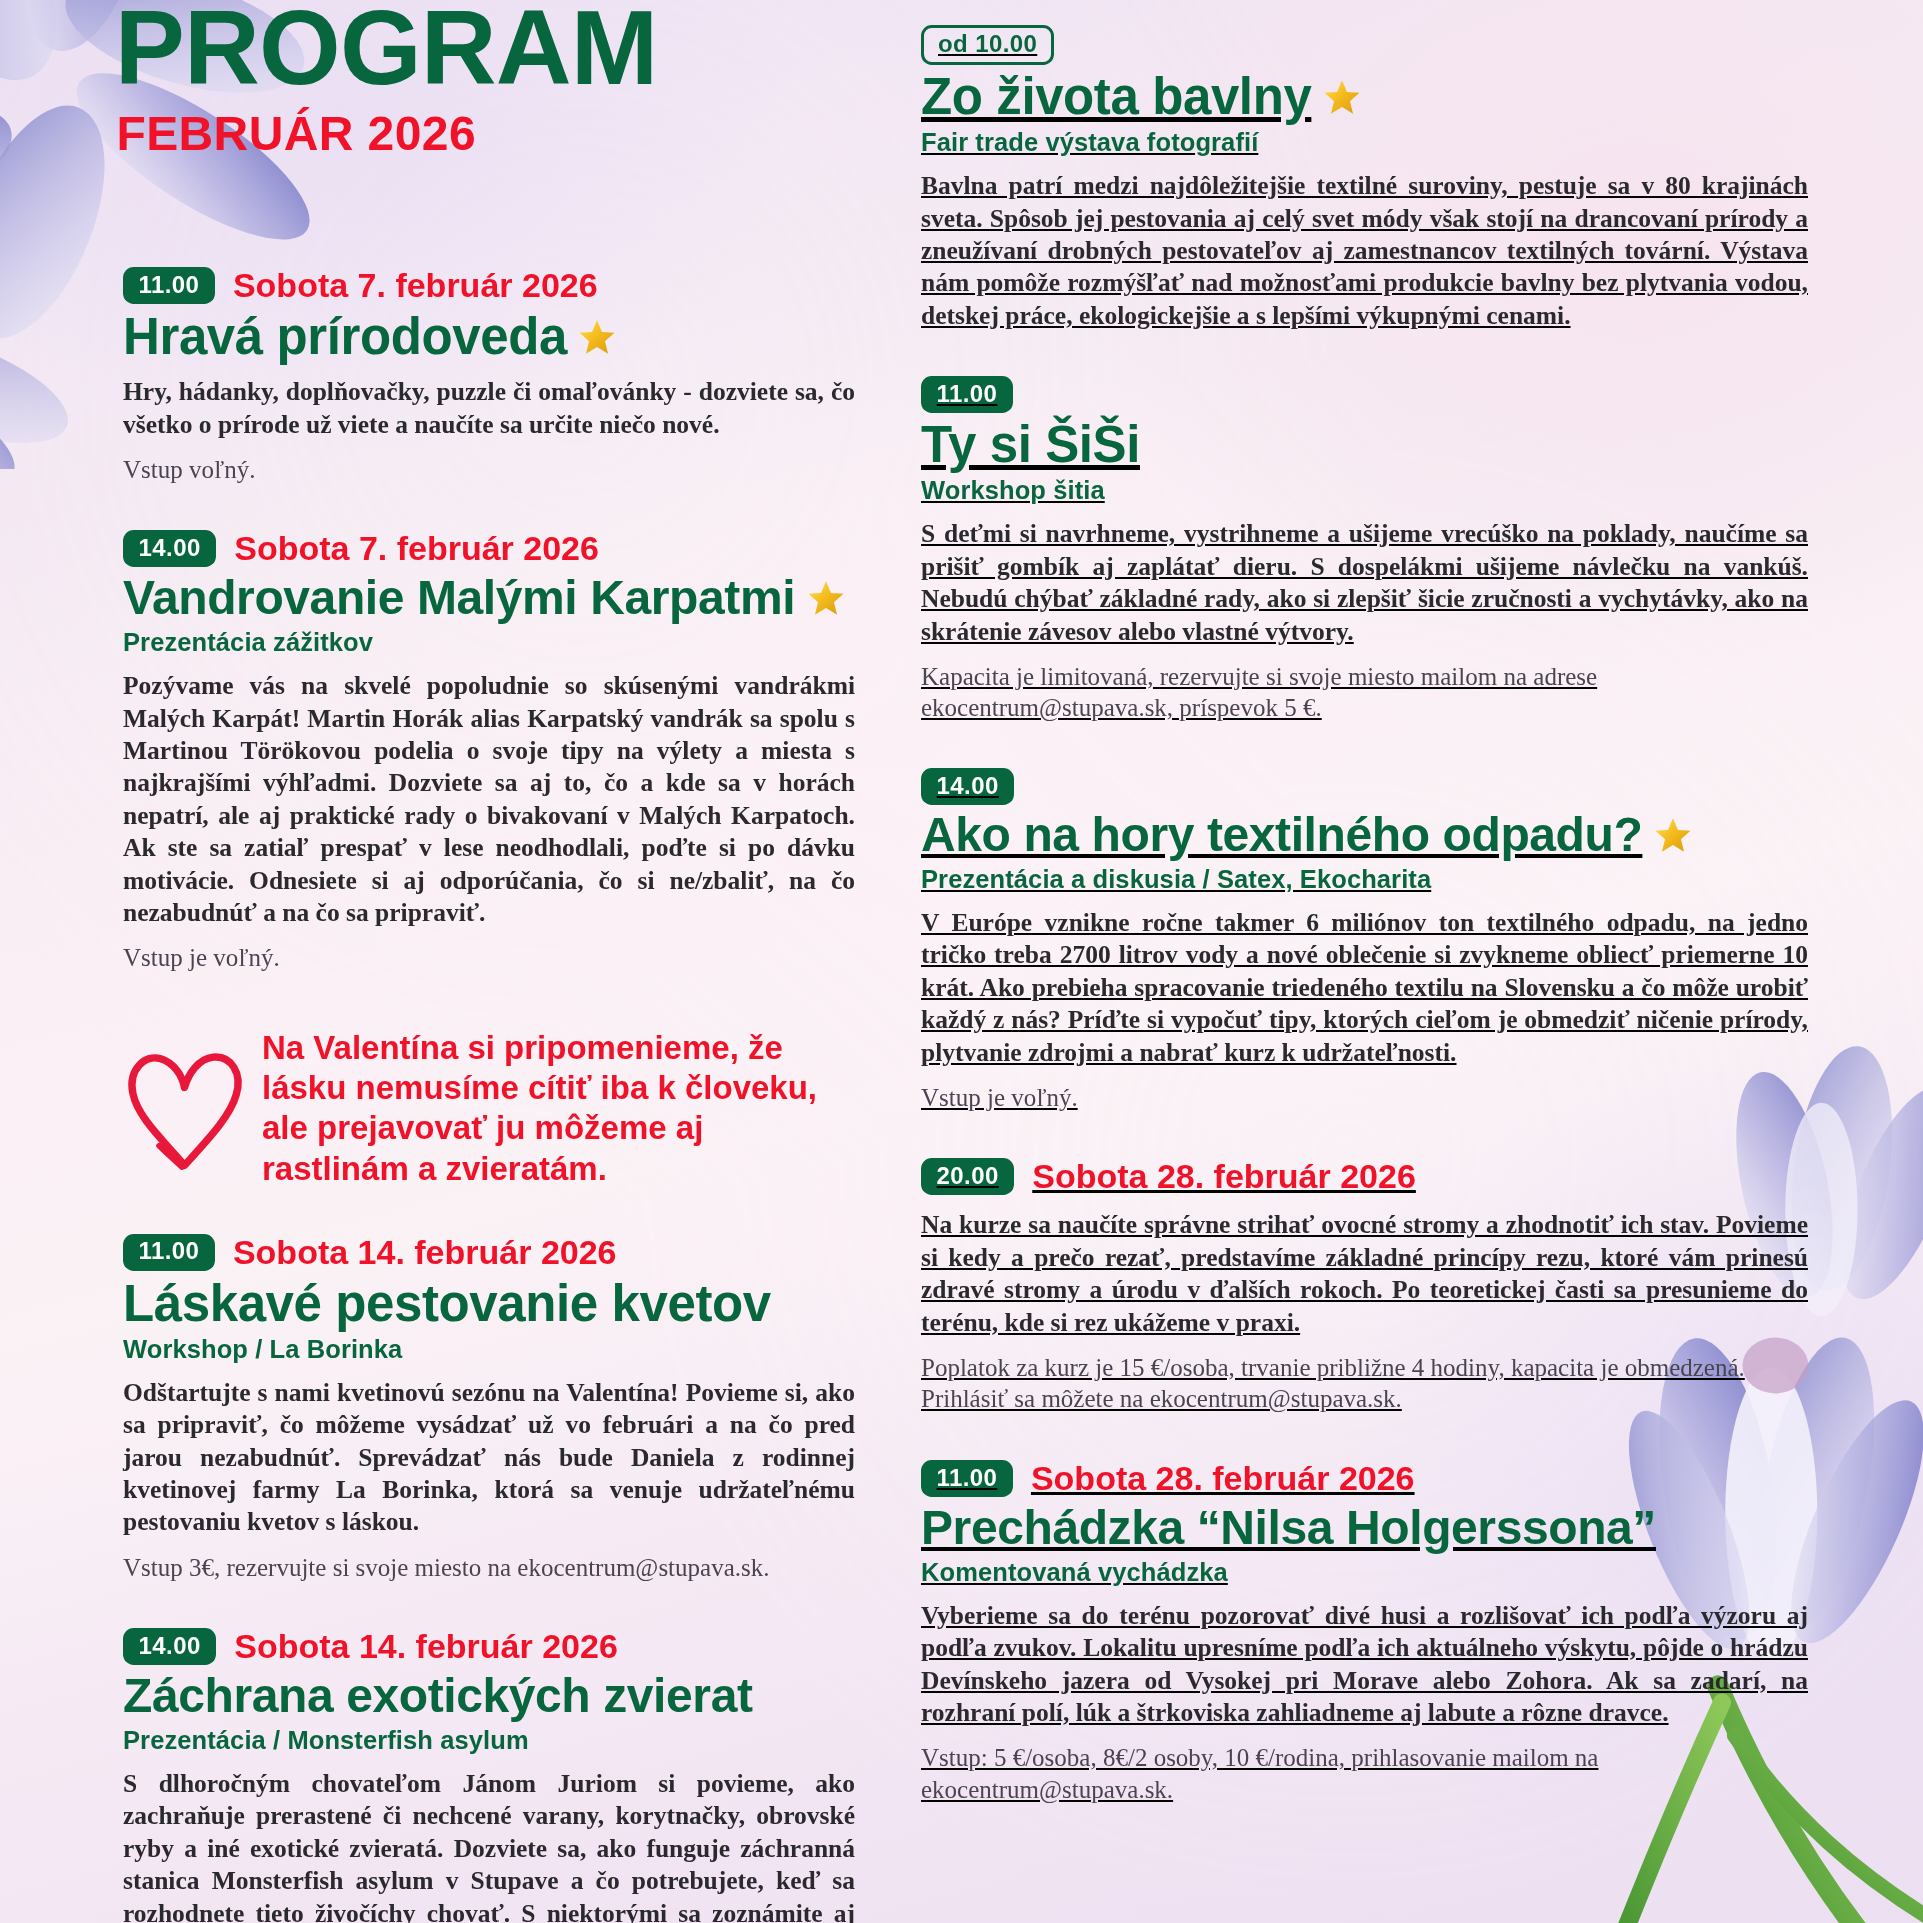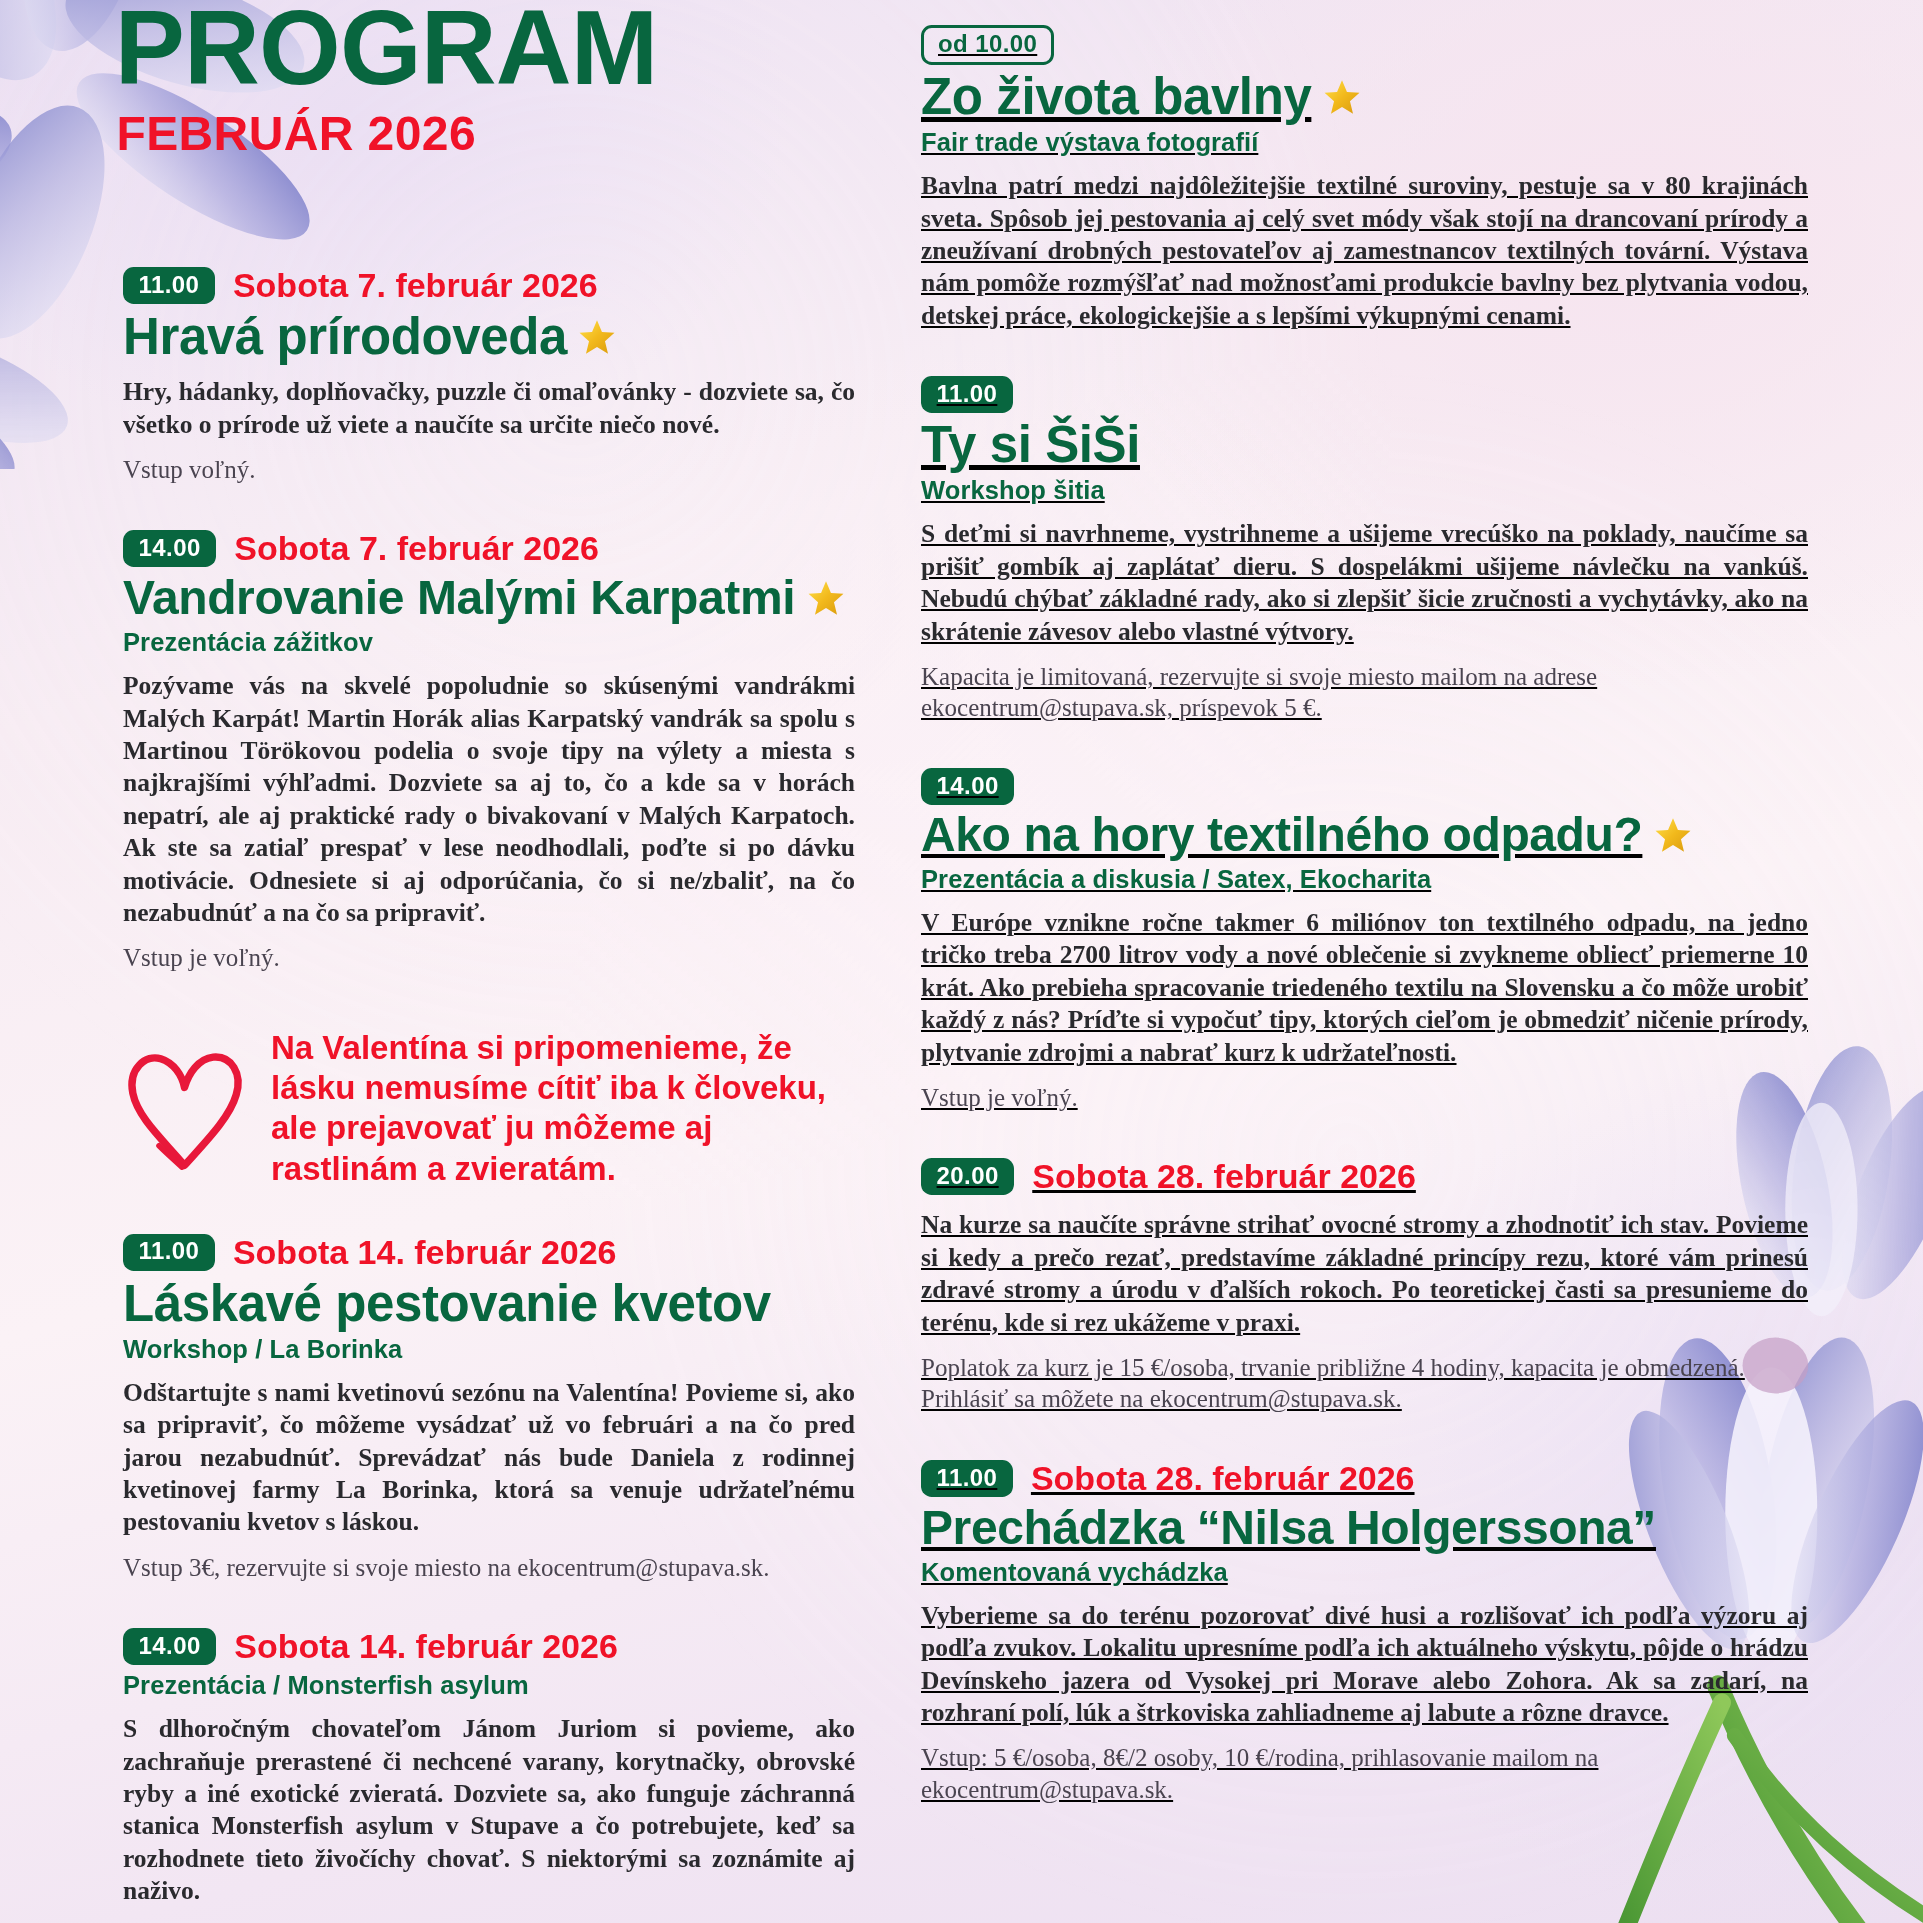--- a/index.html
+++ b/index.html
@@ -77,21 +77,21 @@
     font-family:"Liberation Serif",serif;
     font-size:25.5px;line-height:1.27;color:#2a2a2e;font-weight:700;
     text-align:justify;margin-top:13px;
   }
   .ev-note{
     font-family:"Liberation Serif",serif;
     font-size:25px;line-height:1.26;color:#4a4450;font-weight:400;
     margin-top:13px;text-align:left;
   }
 
-  .valentine{display:flex;align-items:center;gap:25px;margin-top:54px;margin-bottom:6.6px;}
+  .valentine{display:flex;align-items:center;gap:16px;margin-top:54px;margin-bottom:6.6px;}
   .heart{width:123px;height:132px;flex:none;}
   .valentine-text{
     font-size:33px;font-weight:800;color:#f01228;line-height:1.22;letter-spacing:0px;
   }
 </style>
 </head>
 <body>
 
 <div class="poster">
   <div class="grain"></div>
@@ -234,20 +234,23 @@
             </div>
             <div class="ev-sub">Workshop / La Borinka</div>
             <div class="ev-body">Odštartujte s nami kvetinovú sezónu na Valentína! Povieme si, ako sa pripraviť, čo môžeme vysádzať už vo februári a na čo pred jarou nezabudnúť. Sprevádzať nás bude Daniela z rodinnej kvetinovej farmy La Borinka, ktorá sa venuje udržateľnému pestovaniu kvetov s láskou.</div>
             <div class="ev-note">Vstup 3€, rezervujte si svoje miesto na ekocentrum@stupava.sk.</div>
           </div>
           <div class="event ">
             <div class="ev-head">
               <span class="badge">14.00</span>
               <span class="ev-date">Sobota 14. február 2026</span>
             </div>
+            <div class="ev-title small">
+              <span>Záchrana exotických zvierat</span>
+            </div>
             <div class="ev-sub">Prezentácia / Monsterfish asylum</div>
             <div class="ev-body">S dlhoročným chovateľom Jánom Juriom si povieme, ako zachraňuje prerastené či nechcené varany, korytnačky, obrovské ryby a iné exotické zvieratá. Dozviete sa, ako funguje záchranná stanica Monsterfish asylum v Stupave a čo potrebujete, keď sa rozhodnete tieto živočíchy chovať. S niektorými sa zoznámite aj naživo.</div>
           </div>
         </div>
     </div>
 
     <div class="col col-right">
       <div id="right-events">
           <div class="event first-right">
             <div class="ev-head">

